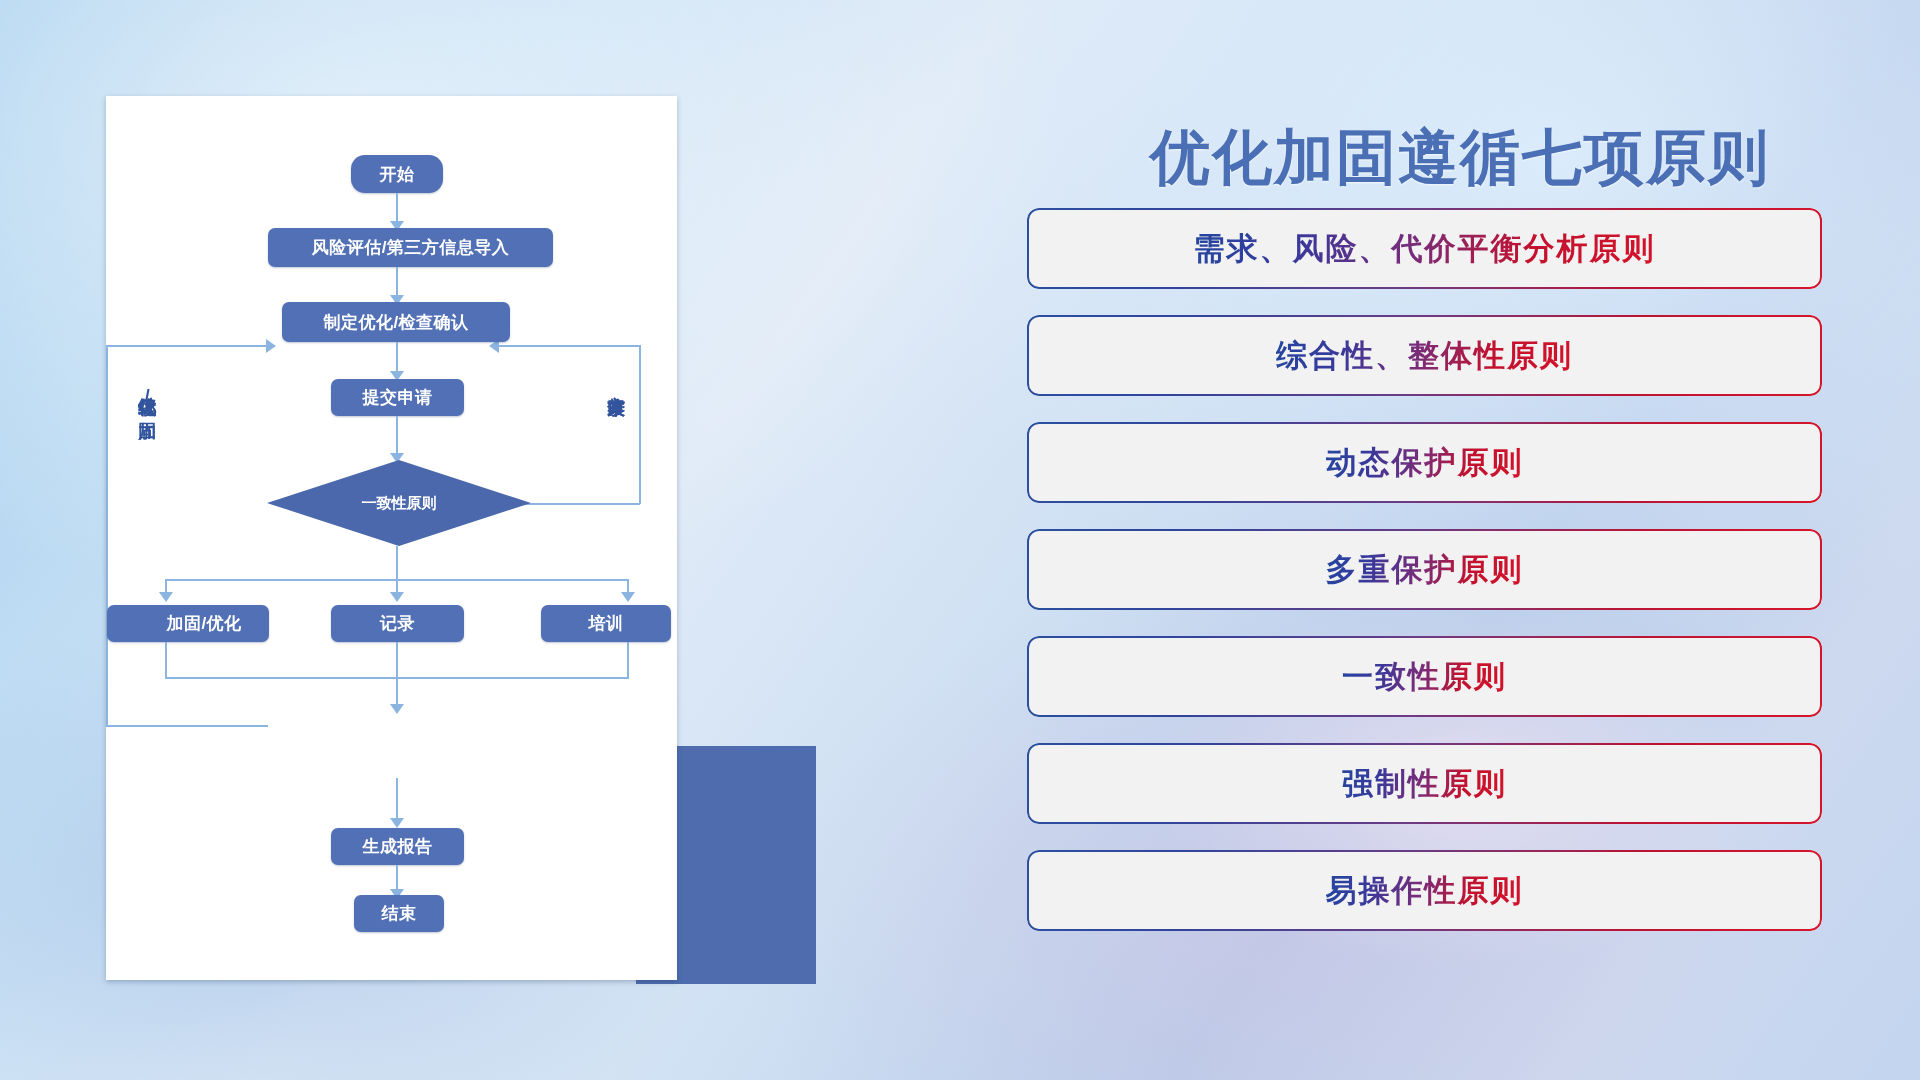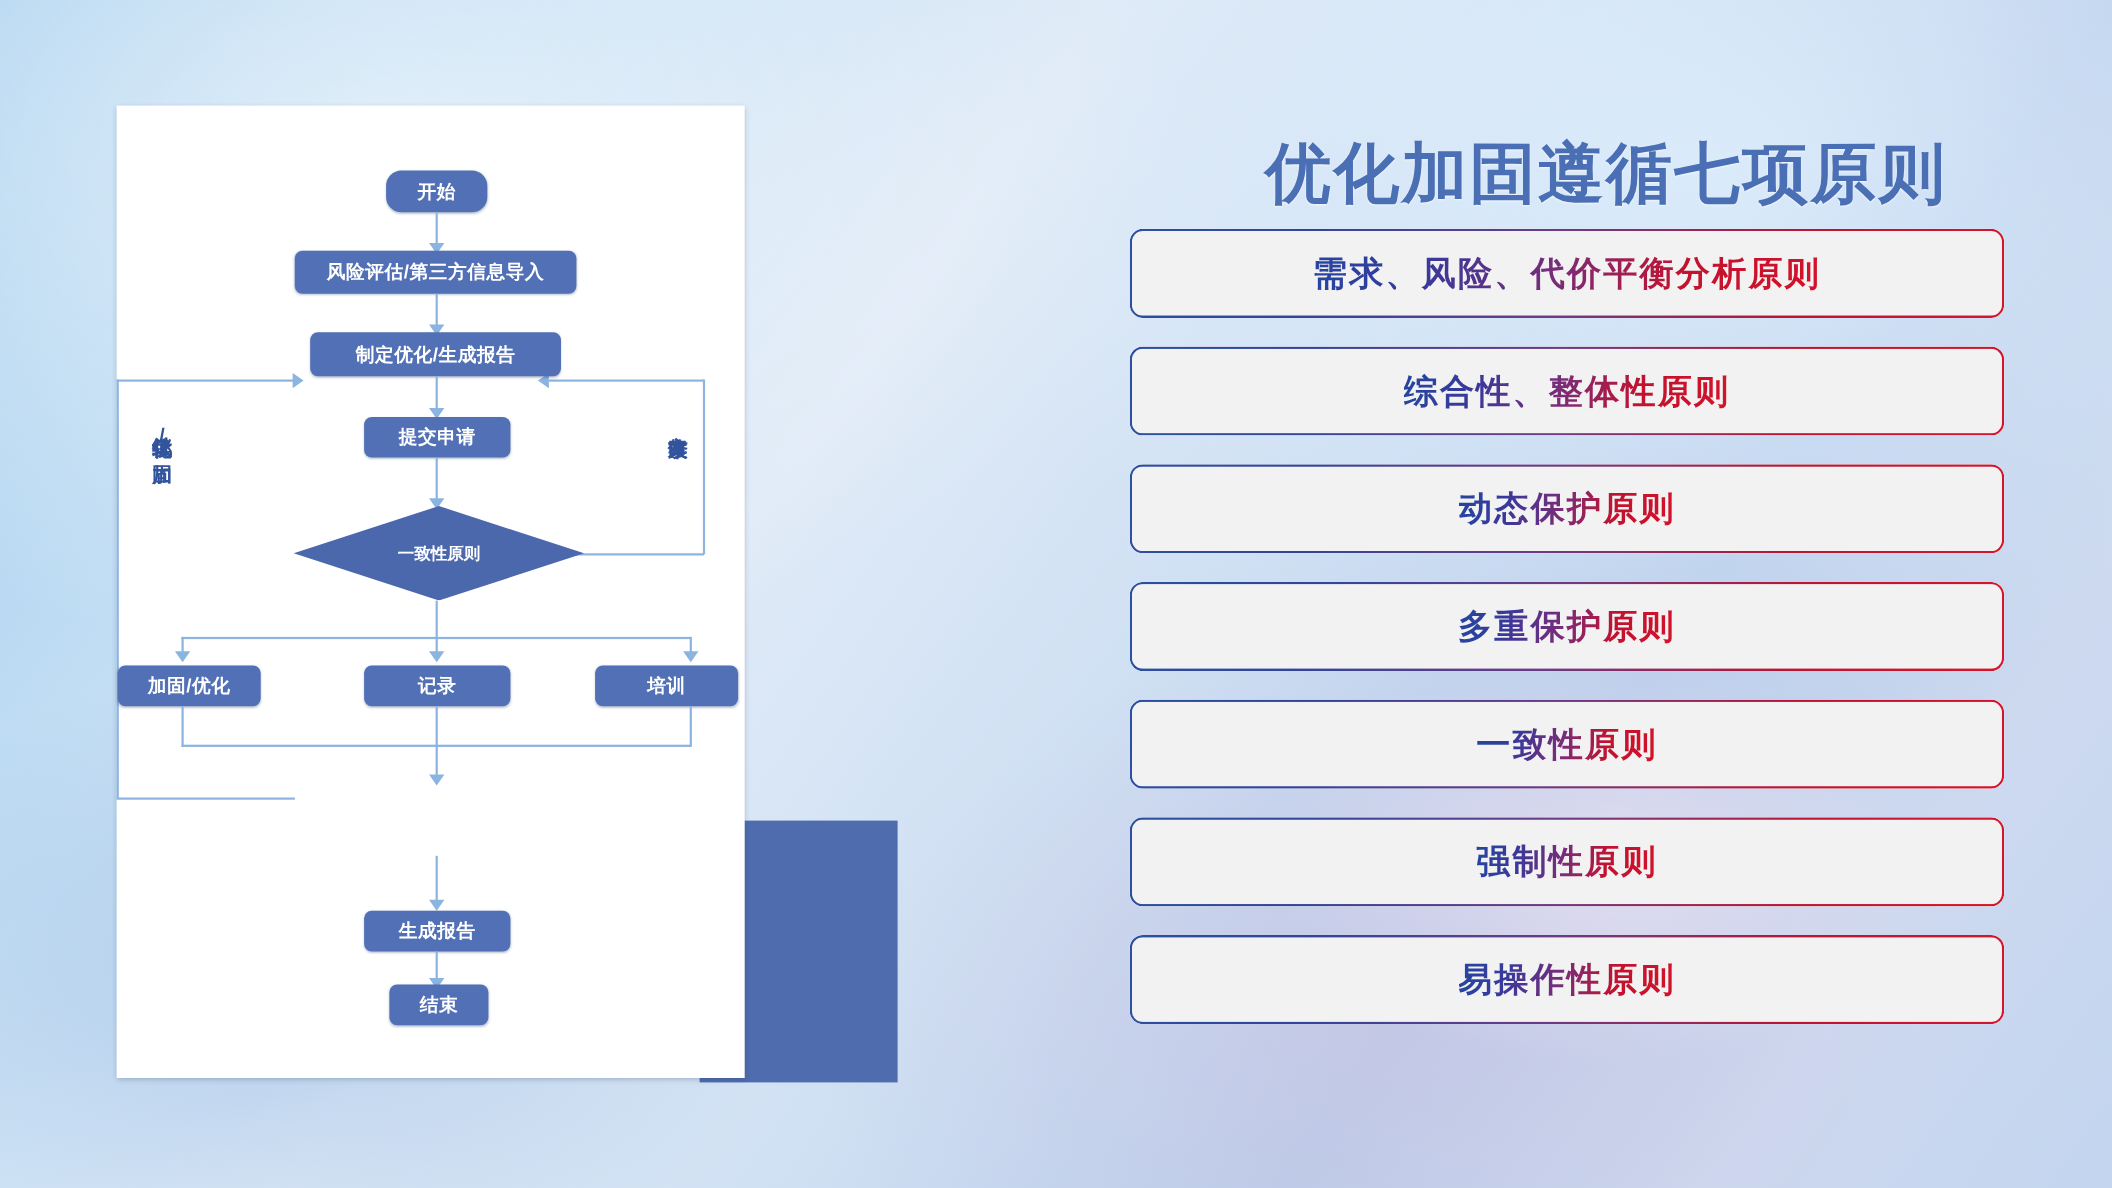--- a/index.html
+++ b/index.html
@@ -96,25 +96,25 @@
     <div class="arrow-l" style="left:383px;top:243px;"></div>
     <div class="hline" style="left:393px;top:407px;width:141px;"></div>
 
     <div class="vlabel" style="left:32px;top:286px;">继续优化/加固</div>
     <div class="vlabel" style="left:501px;top:286px;">方案修改</div>
 
     <div class="fbox" style="left:245px;top:59px;width:92px;height:38px;border-radius:14px;">开始</div>
     <div class="vline" style="left:290px;top:97px;height:34px;"></div>
     <div class="arrow-d" style="left:284px;top:125px;"></div>
 
-    <div class="fbox" style="left:162px;top:132px;width:256px;height:39px;">风险评估/第三方信息导入</div>
+    <div class="fbox" style="left:162px;top:132px;width:285px;height:39px;">风险评估/第三方信息导入</div>
     <div class="vline" style="left:290px;top:171px;height:34px;"></div>
     <div class="arrow-d" style="left:284px;top:199px;"></div>
 
-    <div class="fbox" style="left:176px;top:206px;width:228px;height:40px;">制定优化/生成报告</div>
+    <div class="fbox" style="left:176px;top:206px;width:228px;height:40px;">制定优化/检查确认</div>
     <div class="vline" style="left:290px;top:246px;height:35px;"></div>
     <div class="arrow-d" style="left:284px;top:275px;"></div>
 
     <div class="fbox" style="left:225px;top:283px;width:133px;height:37px;">提交申请</div>
     <div class="vline" style="left:290px;top:320px;height:43px;"></div>
     <div class="arrow-d" style="left:284px;top:357px;"></div>
 
     <div class="fdia" style="left:161px;top:364px;width:264px;height:86px;">
       <div class="dshape"></div>
       <span>一致性原则</span>
@@ -122,21 +122,21 @@
 
     <div class="vline" style="left:290px;top:450px;height:33px;"></div>
     <div class="hline" style="left:59px;top:483px;width:463px;"></div>
     <div class="vline" style="left:59px;top:483px;height:17px;"></div>
     <div class="arrow-d" style="left:53px;top:496px;"></div>
     <div class="vline" style="left:290px;top:483px;height:17px;"></div>
     <div class="arrow-d" style="left:284px;top:496px;"></div>
     <div class="vline" style="left:521px;top:483px;height:17px;"></div>
     <div class="arrow-d" style="left:515px;top:496px;"></div>
 
-    <div class="fbox" style="left:1px;top:509px;width:130px;height:37px;">加固/优化</div>
+    <div class="fbox" style="left:1px;top:509px;width:130px;height:37px;padding-left:32px;">加固/优化</div>
     <div class="fbox" style="left:225px;top:509px;width:133px;height:37px;">记录</div>
     <div class="fbox" style="left:435px;top:509px;width:130px;height:37px;">培训</div>
 
     <div class="vline" style="left:59px;top:546px;height:37px;"></div>
     <div class="vline" style="left:521px;top:546px;height:37px;"></div>
     <div class="hline" style="left:59px;top:581px;width:463px;"></div>
     <div class="vline" style="left:290px;top:546px;height:68px;"></div>
     <div class="arrow-d" style="left:284px;top:608px;"></div>
 
 

